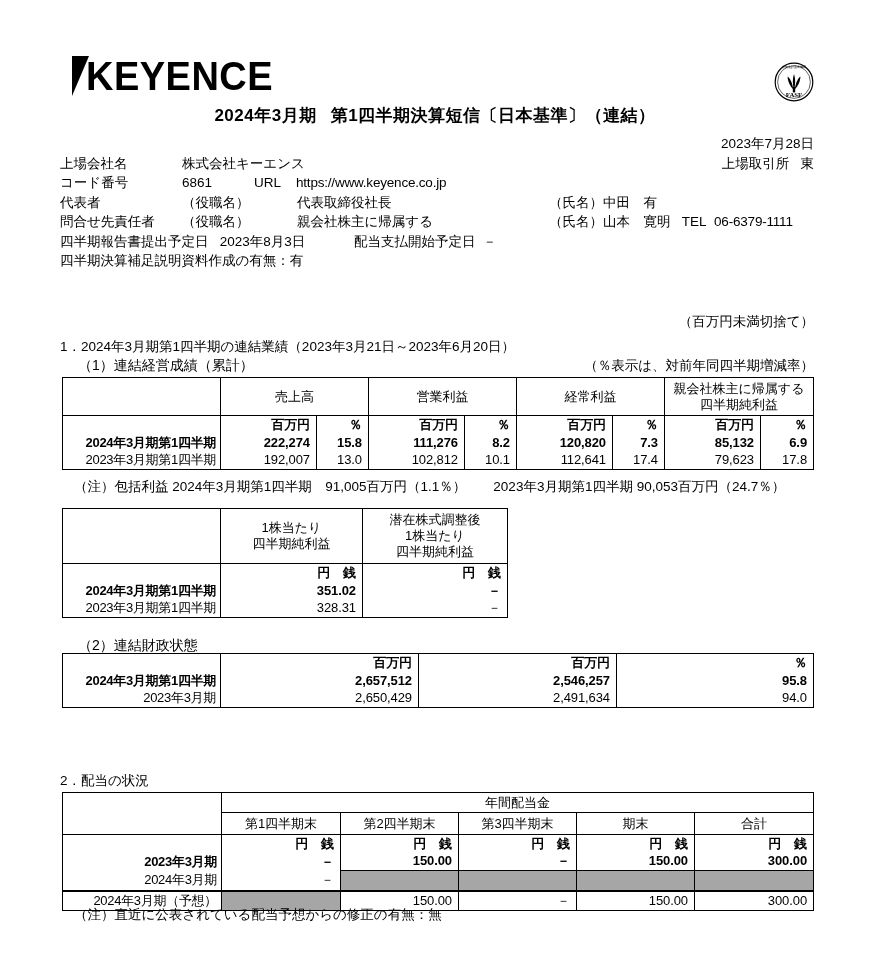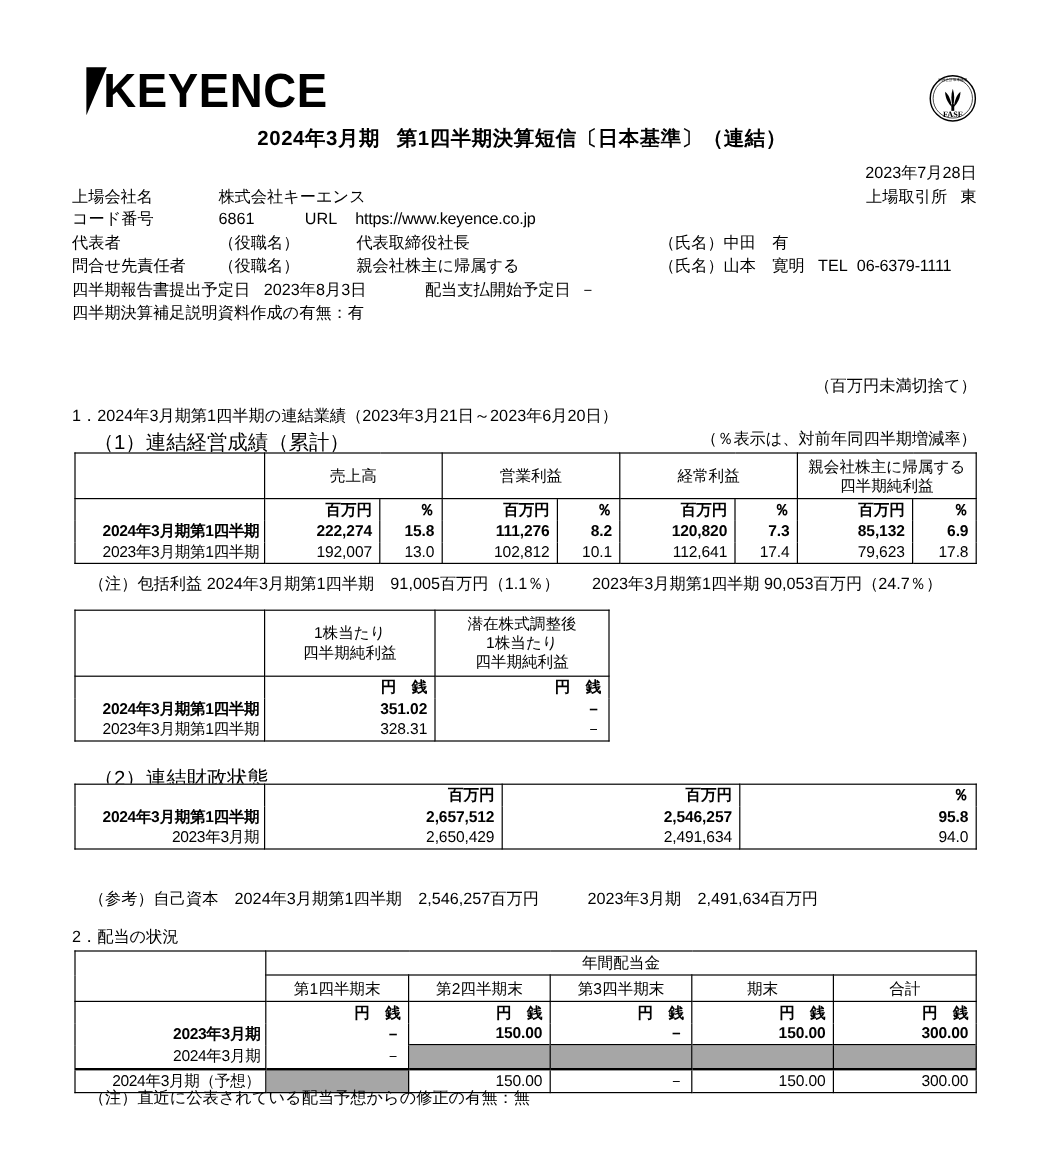--- a/index.html
+++ b/index.html
@@ -101,21 +101,21 @@
   }
 
   
   .sec {
     position: absolute;
     font-size: 13.5px;
     white-space: nowrap;
   }
   .sub {
     position: absolute;
-    font-size: 17px;
+    font-size: 14px;
     white-space: nowrap;
   }
   .sec-note {
     position: absolute;
     font-size: 13.5px;
     white-space: nowrap;
   }
 
   
   table.fin {
@@ -342,21 +342,20 @@
       </tr>
       <tr style="height:18px;">
         <td class="rowlab nb-top">2023年3月期</td>
         <td class="num nb-top">2,650,429</td>
         <td class="num nb-top">2,491,634</td>
         <td class="num nb-top">94.0</td>
       </tr>
     </tbody>
   </table>
 
-  <div class="foot-note" style="left:74px; top:740px;">（参考）自己資本　2024年3月期第1四半期　2,546,257百万円　　　2023年3月期　2,491,634百万円</div>
 
   <div class="sec" style="left:60px; top:772px;">2．配当の状況</div>
 
   <table class="fin" id="tbl4" style="left:62px; top:792px; width:751px;">
     <colgroup>
       <col style="width:159px">
         <col style="width:119px">
         <col style="width:118px">
       <col style="width:118px">
         <col style="width:118px">

